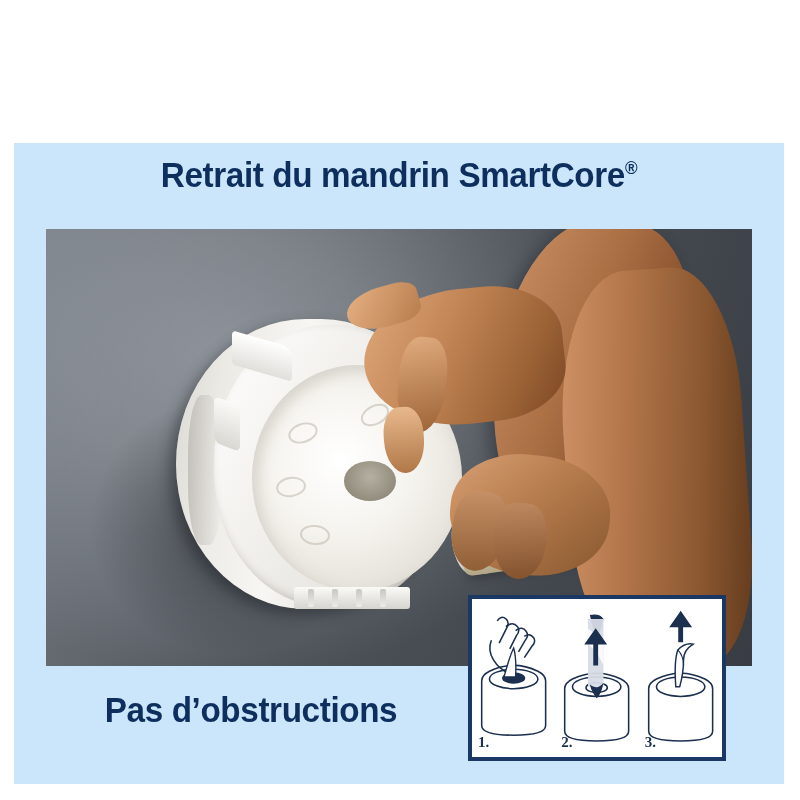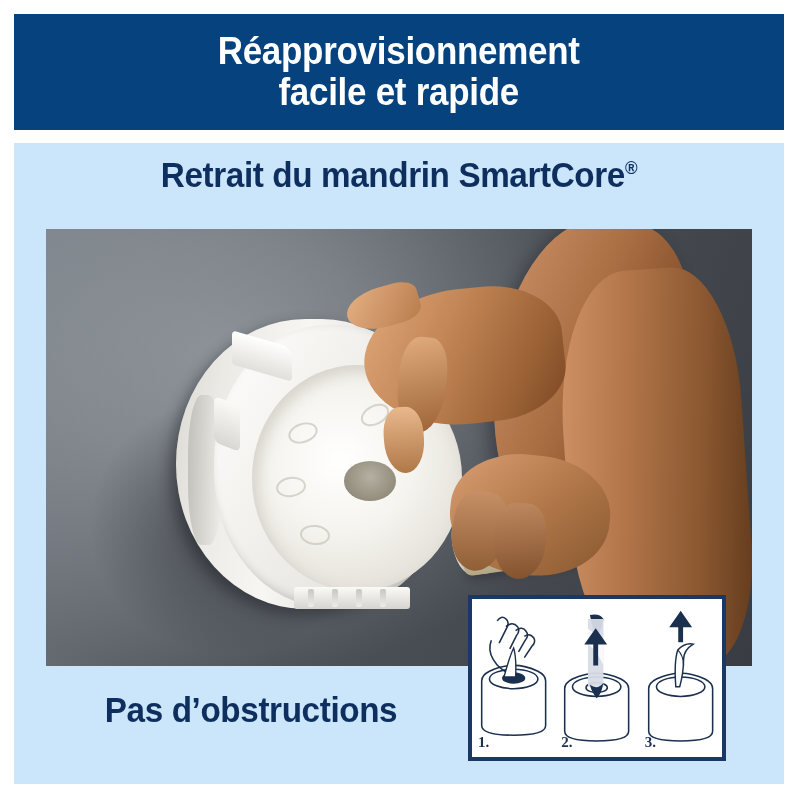--- a/index.html
+++ b/index.html
@@ -382,24 +382,20 @@
     height: 100%;
   }
 </style>
 </head>
 <body>
 
 <div id="page">
 
   <div class="panel"></div>
 
-  <div class="banner">
-    <div class="banner-title">Réapprovisionnement
-facile et rapide</div>
-  </div>
 
   <div class="subtitle"><span>Retrait du mandrin SmartCore</span><span class="reg">®</span></div>
 
   <div class="photo">
     <div class="photo-bg"></div>
     <div class="photo-bg-2"></div>
     <div class="wall-shadow"></div>
 
     <div class="dispenser">
       <div class="disp-shell"></div>

